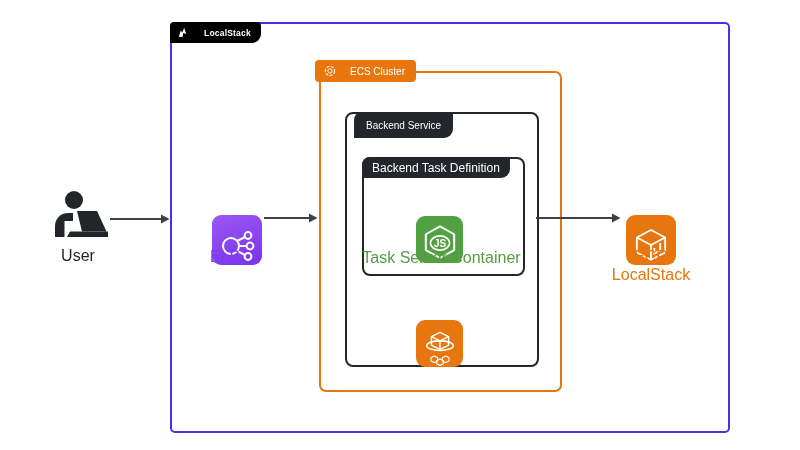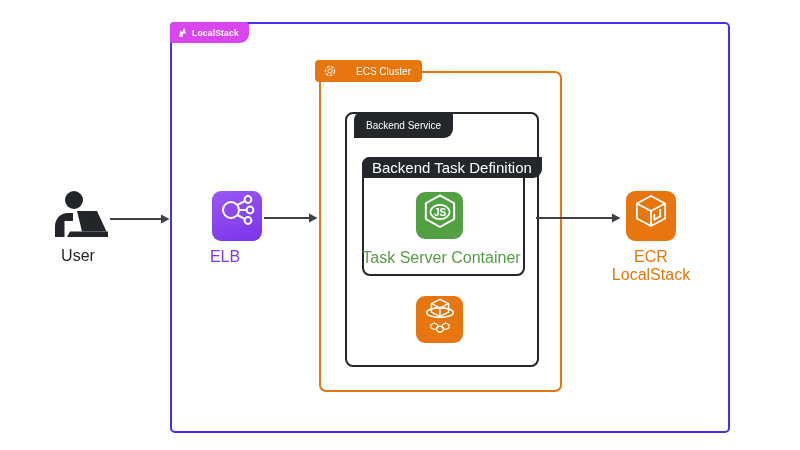--- a/index.html
+++ b/index.html
@@ -9,32 +9,32 @@
   }
   .abs{position:absolute;}
 
   
   .outer-box{
     left:170px;top:22px;width:556px;height:407px;
     border:2px solid #4433ea;border-radius:5px;background:transparent;
   }
   .localstack-badge{
     left:170px;top:22px;height:21px;
-    display:flex;align-items:center;gap:4px;
-    padding:0 10px 0 7px;background:#d946ef;
+    display:flex;align-items:center;gap:16px;
+    padding:0 10px 0 7px;background:#000000;
     border-radius:4px 4px 9px 0;
     color:#ffffff;font-size:8.5px;font-weight:bold;letter-spacing:.2px;
   }
   .ecs-box{
     left:319px;top:71px;width:239px;height:317px;
     border:2px solid #e8760e;border-radius:7px;
   }
   .ecs-badge{
     left:315px;top:60px;height:22px;
-    display:flex;align-items:center;gap:20px;
+    display:flex;align-items:center;gap:14px;
     padding:0 11px 0 9px;background:#e8760e;border-radius:4px;
     color:#ffffff;font-size:10px;
   }
   .service-box{
     left:345px;top:112px;width:190px;height:251px;
     border:2px solid #23262b;border-radius:8px;
   }
   .service-badge{
     left:354px;top:112px;height:26px;
     display:flex;align-items:center;
@@ -44,25 +44,25 @@
   }
   .taskdef-box{
     left:362px;top:157px;width:159px;height:115px;
     border:2px solid #23262b;border-radius:8px;
   }
   .taskdef-badge{
     left:362px;top:157px;height:21px;
     display:flex;align-items:center;
     padding:0 10px;background:#23262b;
     border-radius:8px 0 9px 0;
-    color:#ffffff;font-size:15px;white-space:nowrap;
+    color:#ffffff;font-size:12px;white-space:nowrap;
   }
 
   
-  .tile{display:flex;align-items:flex-start;justify-content:center;}
+  .tile{display:flex;align-items:flex-end;justify-content:center;margin-top:24px;}
   .node-tile{left:416px;top:192px;width:47px;height:47px;background:#53a043;border-radius:9px;}
   .ecs-service-tile{left:416px;top:296px;width:47px;height:47px;background:#e8760e;border-radius:9px;}
   .elb-tile{left:212px;top:191px;width:50px;height:50px;border-radius:9px;
     background:linear-gradient(160deg,#9a58f4 0%,#7a33e9 100%);}
   .ecr-tile{left:626px;top:191px;width:50px;height:50px;background:#e8760e;border-radius:9px;}
 
   
   .icon-label{font-size:16px;text-align:center;}
   .user-label{left:40px;top:247px;width:76px;color:#22252a;}
   .elb-label{left:200px;top:248px;width:50px;color:#7c3bf2;}

